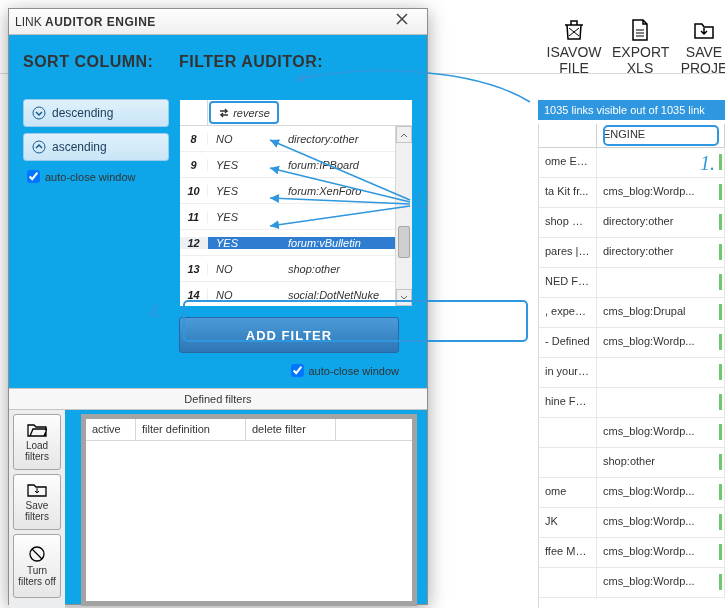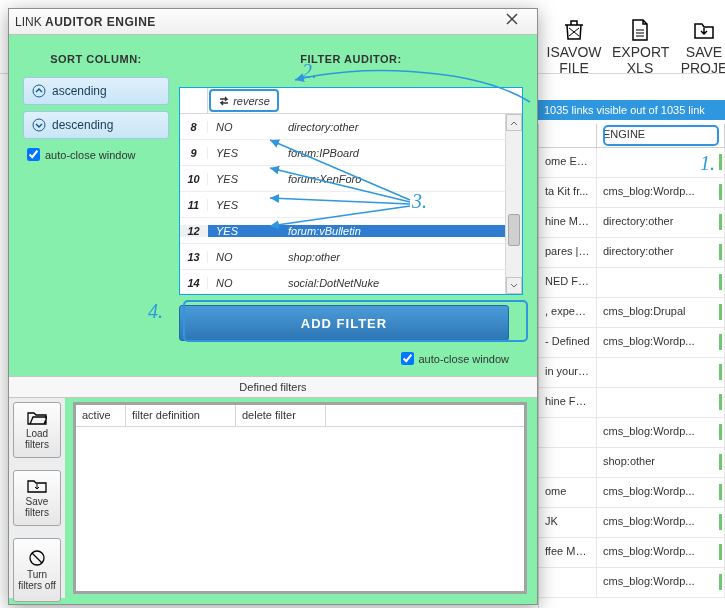--- a/index.html
+++ b/index.html
@@ -11,27 +11,27 @@
   .links-visible { position: absolute; top: 100px; right: 0; left: 538px; background: #2f97df; color: #fff; font-size: 11px; padding: 4px 6px; white-space: nowrap; overflow: hidden; }
   .bg-table { position: absolute; top: 124px; left: 538px; right: 0; bottom: 0; border-left: 1px solid #d9d9d9; }
   .bg-hdr { display: flex; height: 24px; background: #fff; border-bottom: 1px solid #d0d0d0; }
   .bg-hdr > div { border-right: 1px solid #d0d0d0; padding: 4px 6px; font-size: 11px; color: #333; }
   .bg-col1 { width: 58px; overflow: hidden; text-overflow: ellipsis; white-space: nowrap; }
   .bg-col2 { flex: 1; overflow: hidden; text-overflow: ellipsis; white-space: nowrap; }
   .bg-row { display: flex; height: 30px; border-bottom: 1px solid #e8e8e8; }
   .bg-row > div { border-right: 1px solid #e8e8e8; padding: 7px 6px; font-size: 11px; position: relative; }
   .bg-bar { position: absolute; right: 2px; top: 6px; width: 3px; height: 16px; background: #6fc86f; }
   
-  .modal { position: absolute; top: 8px; left: 8px; width: 530px; height: 597px; background: #86efac; border: 1px solid #8e8e8e; box-shadow: 0 4px 18px rgba(0,0,0,.35); }
+  .modal { position: absolute; top: 8px; left: 8px; width: 420px; height: 597px; background: #0ea5e9; border: 1px solid #8e8e8e; box-shadow: 0 4px 18px rgba(0,0,0,.35); }
   .modal-title { height: 26px; background: linear-gradient(#fdfdfd,#f0f0f0); border-bottom: 1px solid #bfbfbf; display: flex; align-items: center; padding: 0 6px; font-size: 12px; }
   .modal-title b { letter-spacing: .5px; }
   .modal-close { margin-left: auto; width: 38px; height: 18px; text-align: center; font-size: 14px; line-height: 14px; cursor: pointer; }
   .cols { display: flex; }
   .sort-col { width: 170px; padding: 10px 10px 0 14px; }
-  .col-hdr { text-align: center; font-weight: bold; letter-spacing: .5px; margin: 8px 0 12px; font-size: 11px; }
+  .col-hdr { text-align: left; font-weight: bold; letter-spacing: .5px; margin: 8px 0 28px; font-size: 16px; }
   .sort-btn { height: 28px; border: 1px solid #9fc9e8; background: linear-gradient(#dff0fb,#c9e5f7); display: flex; align-items: center; padding: 0 8px; margin-bottom: 6px; font-size: 12px; color: #1a3b57; cursor: pointer; border-radius: 3px; }
   .sort-btn svg { margin-right: 6px; flex-shrink: 0; }
   .chk { display: flex; align-items: center; margin-top: 6px; font-size: 11px; color: #333; }
   .chk input { margin-right: 5px; }
   .filter-col { flex: 1; padding: 10px 14px 0 0; position: relative; }
   .filter-box { border: 1px solid #0ea5e9; background: #fff; margin-top: 22px; font-style: italic; }
   .fb-head { display: flex; height: 26px; border-bottom: 1px solid #d7d7d7; }
   .fb-num { width: 28px; border-right: 1px solid #d7d7d7; }
   .fb-rev { width: 70px; border: 2px solid #2f97df; border-radius: 4px; margin: 1px; display: flex; align-items: center; justify-content: center; font-size: 11px; cursor: pointer; }
   .fb-rev svg { margin-right: 3px; }
@@ -45,23 +45,23 @@
   .fb-row.sel .n { background: #eef1f3; }
   .scrollbar { position: absolute; right: 0; top: 0; bottom: 0; width: 17px; background: #f0f0f0; border-left: 1px solid #d7d7d7; }
   .scroll-btn { height: 17px; background: #f0f0f0; border: 1px solid #c5c5c5; display: flex; align-items: center; justify-content: center; }
   .scroll-thumb { position: absolute; left: 2px; right: 2px; top: 100px; height: 32px; background: #cfcfcf; border: 1px solid #a8a8a8; border-radius: 2px; }
   .add-filter { margin: 10px 14px 0 0; height: 36px; background: linear-gradient(#4b9bd8,#2e76b6); color: #fff; font-weight: bold; letter-spacing: 1px; font-size: 13px; display: flex; align-items: center; justify-content: center; border: 1px solid #2768a4; border-radius: 3px; cursor: pointer; }
   .chk2 { display: flex; justify-content: flex-end; align-items: center; margin: 8px 14px 0 0; font-size: 11px; }
   .chk2 input { margin-right: 5px; }
   .def-hdr { text-align: center; font-size: 11px; padding: 4px 0; background: #f7f7f7; border-top: 1px solid #c5c5c5; border-bottom: 1px solid #c5c5c5; margin-top: 8px; }
   .def-area { display: flex; height: 200px; }
   .side-btns { width: 56px; background: #ecedee; padding: 4px; }
-  .side-btn { border: 1px solid #a5a5a5; background: linear-gradient(#fdfdfd,#e6e6e6); border-radius: 3px; height: 56px; margin-bottom: 12px; display: flex; flex-direction: column; align-items: center; justify-content: center; font-size: 10px; text-align: center; line-height: 11px; cursor: pointer; padding: 2px; }
+  .side-btn { border: 1px solid #a5a5a5; background: linear-gradient(#fdfdfd,#e6e6e6); border-radius: 3px; height: 56px; margin-bottom: 4px; display: flex; flex-direction: column; align-items: center; justify-content: center; font-size: 10px; text-align: center; line-height: 11px; cursor: pointer; padding: 2px; }
   .side-btn svg { margin-bottom: 2px; }
-  .def-table { flex: 1; background: #fff; border: 3px solid #a3a3a3; margin: 4px 10px 4px 8px; }
+  .def-table { flex: 1; background: #fff; border: 5px solid #a3a3a3; margin: 4px 10px 4px 16px; }
   .def-thead { display: flex; height: 22px; border-bottom: 1px solid #d7d7d7; }
   .def-thead > div { border-right: 1px solid #d7d7d7; font-size: 11px; padding: 4px 6px; }
   
   .anno { position: absolute; color: #2f97df; font-size: 20px; font-weight: 400; font-style: italic; font-family: Georgia, serif; pointer-events: none; }
   svg.arrow { position: absolute; pointer-events: none; }
   .ring { position: absolute; border: 2px solid #2f97df; border-radius: 5px; pointer-events: none; }
 </style>
 </head>
 <body>
 
@@ -100,21 +100,21 @@
         <div class="bg-col1">ome Es...</div>
         <div class="bg-col2">
           <span class="bg-bar"></span>
         </div>
       </div>
       <div class="bg-row">
         <div class="bg-col1">ta Kit fr...</div>
         <div class="bg-col2">cms_blog:Wordp...<span class="bg-bar"></span></div>
       </div>
       <div class="bg-row">
-        <div class="bg-col1">hine Ma...</div>
+        <div class="bg-col1">shop Ma...</div>
         <div class="bg-col2">directory:other<span class="bg-bar"></span></div>
       </div>
       <div class="bg-row">
         <div class="bg-col1">pares | 4...</div>
         <div class="bg-col2">directory:other<span class="bg-bar"></span></div>
       </div>
       <div class="bg-row">
         <div class="bg-col1">NED FO...</div>
         <div class="bg-col2">
           <span class="bg-bar"></span>
@@ -177,30 +177,30 @@
           <path d="M1 1l10 10M11 1L1 11" stroke="#444" stroke-width="1.5"></path>
         </svg>
     </div>
   </div>
   <div class="cols">
     <div class="sort-col">
       <div class="col-hdr">SORT COLUMN:</div>
       <div class="sort-btn">
         <svg width="14" height="14">
             <circle cx="7" cy="7" r="6" fill="none" stroke="#1a5a8e"></circle>
-            <path d="M4 8l3-3 3 3" fill="none" stroke="#1a5a8e" stroke-width="1.5"></path>
-          </svg>
-        <span>ascending</span>
+            <path d="M4 6l3 3 3-3" fill="none" stroke="#1a5a8e" stroke-width="1.5"></path>
+          </svg>
+        <span>descending</span>
       </div>
       <div class="sort-btn">
         <svg width="14" height="14">
             <circle cx="7" cy="7" r="6" fill="none" stroke="#1a5a8e"></circle>
-            <path d="M4 6l3 3 3-3" fill="none" stroke="#1a5a8e" stroke-width="1.5"></path>
-          </svg>
-        <span>descending</span>
+            <path d="M4 8l3-3 3 3" fill="none" stroke="#1a5a8e" stroke-width="1.5"></path>
+          </svg>
+        <span>ascending</span>
       </div>
       <label class="chk">
         <input type="checkbox" checked="" style="">
         <span>auto-close window</span>
       </label>
     </div>
     <div class="filter-col">
       <div class="col-hdr">FILTER AUDITOR:</div>
       <div class="filter-box">
         <div class="fb-head">

